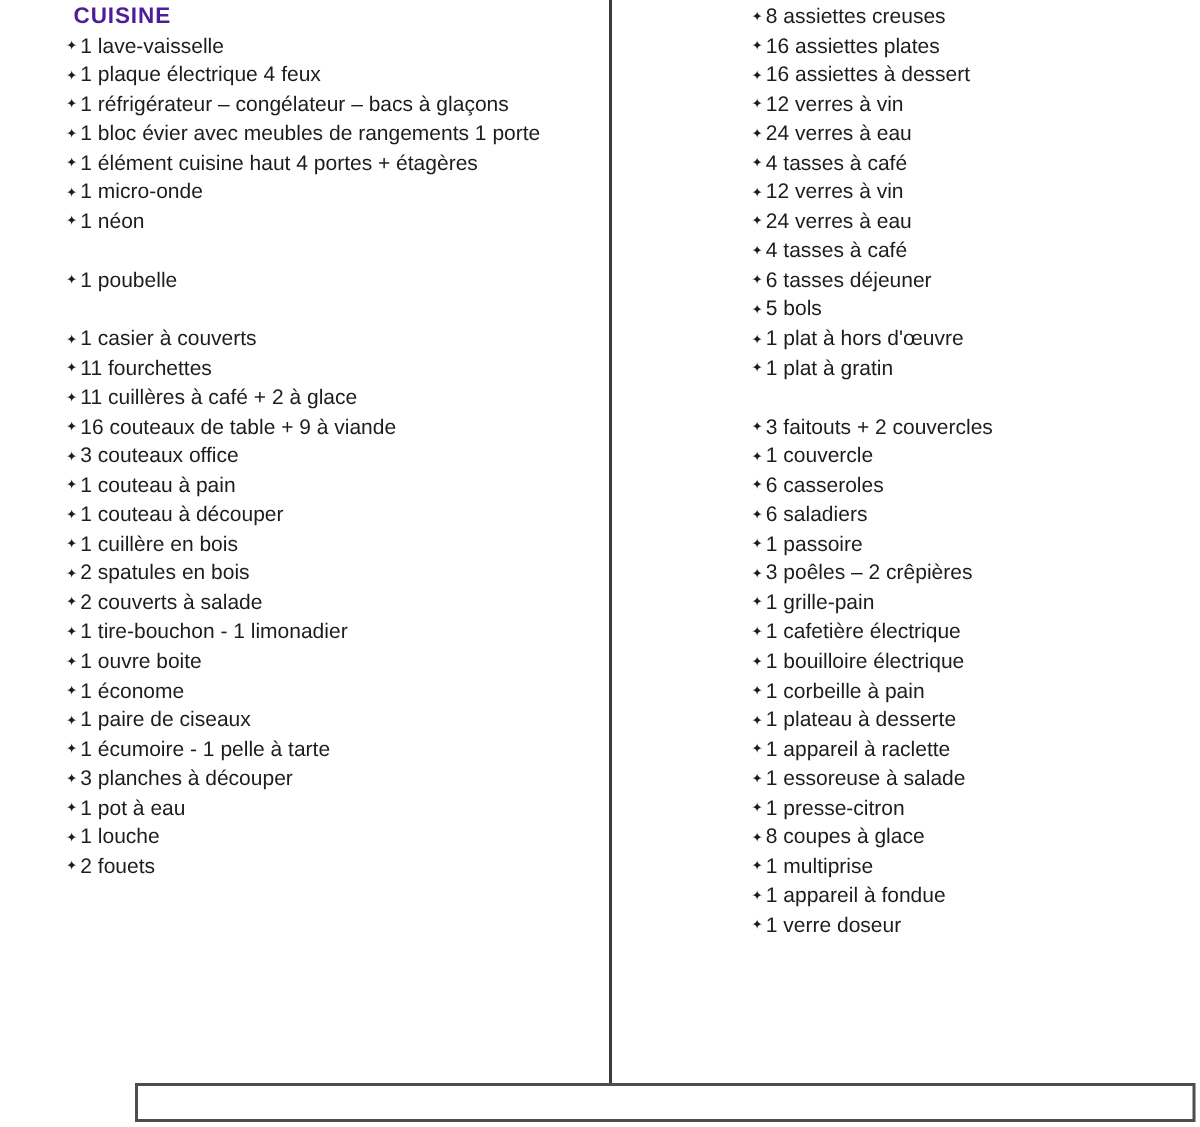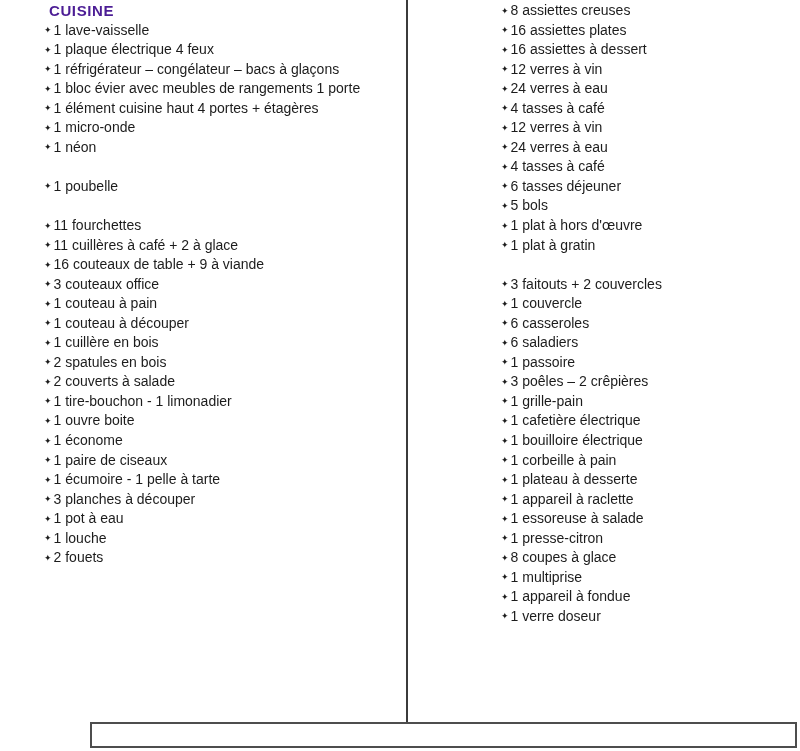--- a/index.html
+++ b/index.html
@@ -71,20 +71,21 @@
         <div class="line"><span class="bullet">✦</span><span>1 lave-vaisselle</span></div>
         <div class="line"><span class="bullet">✦</span><span>1 plaque électrique 4 feux</span></div>
         <div class="line"><span class="bullet">✦</span><span>1 réfrigérateur – congélateur – bacs à glaçons</span></div>
         <div class="line"><span class="bullet">✦</span><span>1 bloc évier avec meubles de rangements 1 porte</span></div>
         <div class="line"><span class="bullet">✦</span><span>1 élément cuisine haut 4 portes + étagères</span></div>
         <div class="line"><span class="bullet">✦</span><span>1 micro-onde</span></div>
         <div class="line"><span class="bullet">✦</span><span>1 néon</span></div>
         <div class="line"></div>
         <div class="line"><span class="bullet">✦</span><span>1 poubelle</span></div>
         <div class="line"></div>
+        <div class="line"><span class="bullet">✦</span><span>1 casier à couverts</span></div>
         <div class="line"><span class="bullet">✦</span><span>11 fourchettes</span></div>
         <div class="line"><span class="bullet">✦</span><span>11 cuillères à café + 2 à glace</span></div>
         <div class="line"><span class="bullet">✦</span><span>16 couteaux de table + 9 à viande</span></div>
         <div class="line"><span class="bullet">✦</span><span>3 couteaux office</span></div>
         <div class="line"><span class="bullet">✦</span><span>1 couteau à pain</span></div>
         <div class="line"><span class="bullet">✦</span><span>1 couteau à découper</span></div>
         <div class="line"><span class="bullet">✦</span><span>1 cuillère en bois</span></div>
         <div class="line"><span class="bullet">✦</span><span>2 spatules en bois</span></div>
         <div class="line"><span class="bullet">✦</span><span>2 couverts à salade</span></div>
         <div class="line"><span class="bullet">✦</span><span>1 tire-bouchon  -  1 limonadier</span></div>

